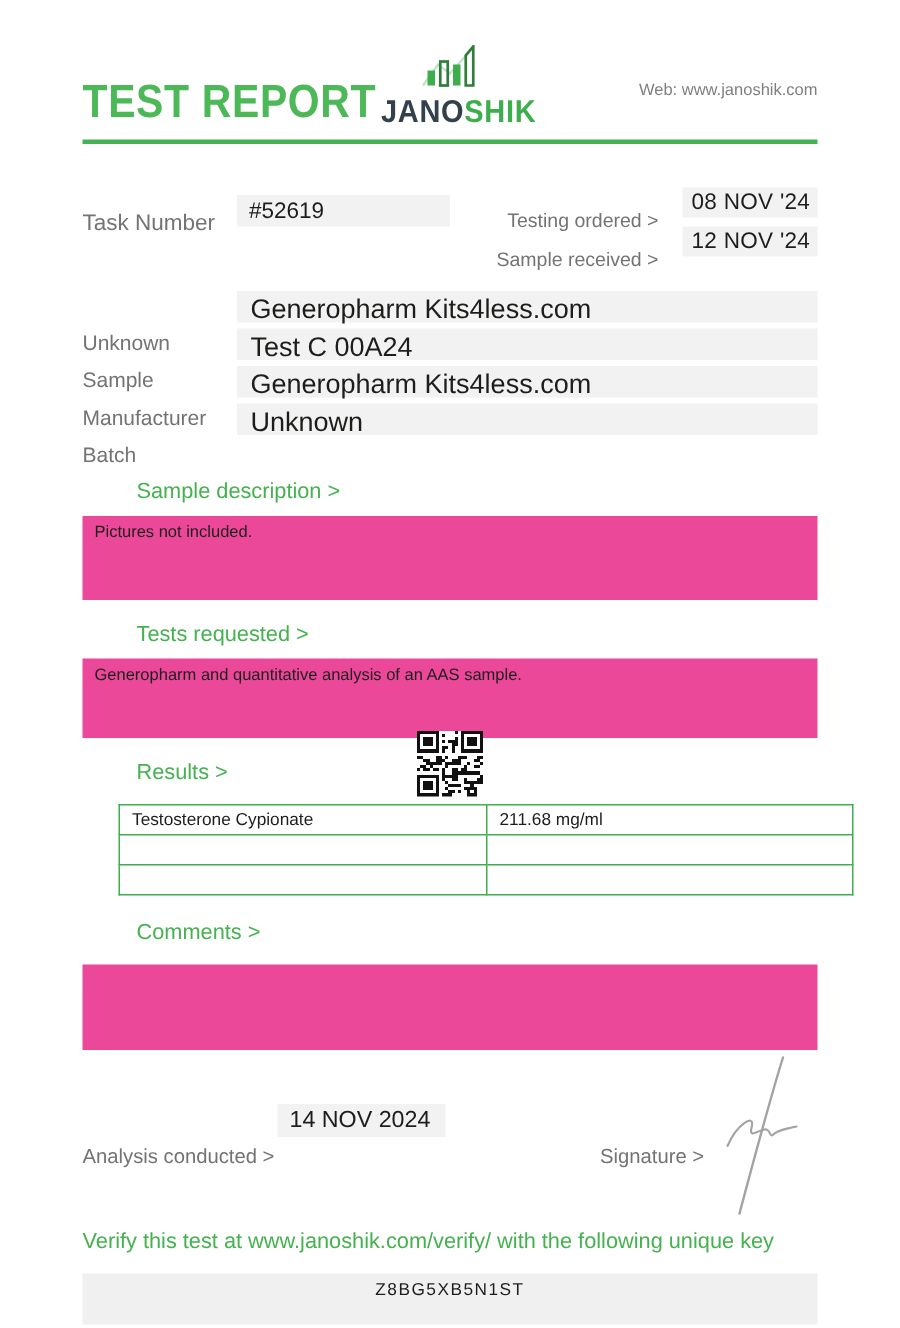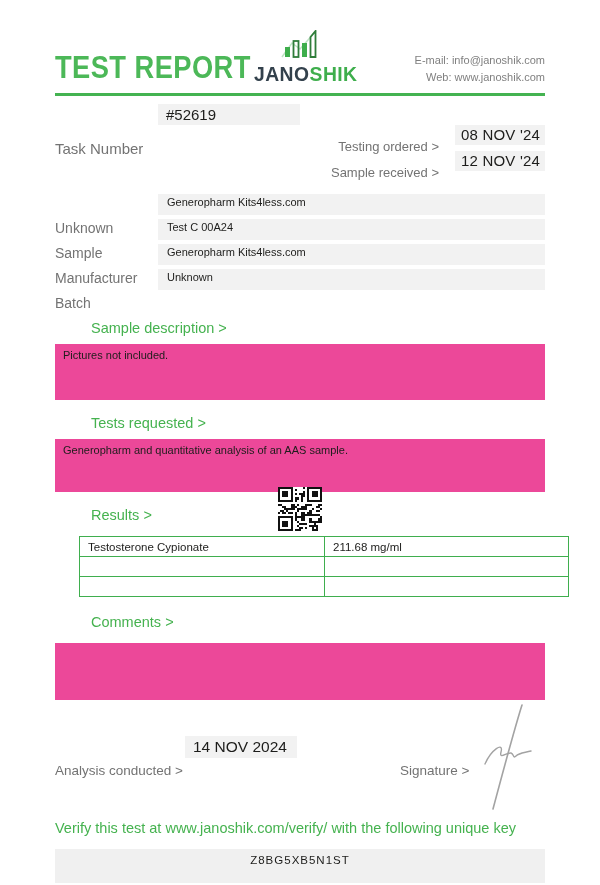--- a/index.html
+++ b/index.html
@@ -14,31 +14,31 @@
   .logo-word { font-size:21px; font-weight:700; letter-spacing:.5px; transform:scaleX(.92); transform-origin:center; white-space:nowrap; }
   .logo-dark { color:#33414c; }
   .logo-green { color:#3eae4c; }
   .contact { right:55px; top:52px; text-align:right; font-size:11px; line-height:1.5; color:#7f7f7f; }
   .hr-green { left:55px; width:490px; top:93px; height:3px; background:#44b351; }
 
   
   .green-label { color:#737373;margin-top:24px; }
   .task-label { left:55px; top:116px; font-size:15px; }
   .pill { background:#f2f2f2; color:#1d1d1b; }
-  .task-pill { left:158px; top:104px; width:142px; height:21px; font-size:15px; padding:2px 8px; }
+  .task-pill { left:158px; top:130px; width:142px; height:21px; font-size:15px; padding:2px 8px; }
   .order-row { right:55px; display:flex; justify-content:flex-end; align-items:center; gap:16px; }
   .order-row .lbl { font-size:13px; white-space:nowrap; }
   .order-row .pill { width:90px; height:20px; font-size:15px; font-weight:500; padding:1px 6px; white-space:nowrap; letter-spacing:.2px; }
   .row-ordered { top:115px; }
   .row-received { top:141px; }
 
   
   .info-row { left:55px; right:55px; height:21px; }
   .info-row .lbl { position:absolute; left:0; top:2px; font-size:14px; }
-  .info-row .val { position:absolute; left:103px; right:0; top:0; height:21px; font-size:11px; padding:2px 9px; }
+  .info-row .val { position:absolute; left:103px; right:0; top:0; height:21px; font-size:18px; padding:2px 9px; }
 
   
   .sec-head { left:55px; font-size:14.5px; color:#45b24f;margin-left:36px; }
   .gray-box { left:55px; width:490px; background:#ec4899; font-size:11px; color:#1d1d1b; padding:5px 8px; }
 
   
   .qr { left:278px; top:487px; width:44px; height:44px; }
   table.results { position:absolute; left:55px; top:536px; width:490px; border-collapse:collapse;margin-left:24px; }
   table.results td { border:1.6px solid #3fae4e; height:20px; font-size:11.5px; padding:2px 8px; }
   table.results td.c1 { width:245px; }
@@ -64,21 +64,20 @@
       <rect x="7" y="17" width="5" height="10" fill="#3eae4c"></rect>
       <rect x="15.5" y="11" width="5" height="16" fill="none" stroke="#2f7d3a" stroke-width="1.8"></rect>
       <rect x="24" y="13" width="5" height="14" fill="#3eae4c"></rect>
       <path d="M32.5 27 L32.5 7 L37.5 1 L37.5 27 Z" fill="none" stroke="#2f7d3a" stroke-width="1.8"></path>
     </svg>
   </span>
   <div class="logo-word"><span class="logo-dark">JANO</span><span class="logo-green">SHIK</span></div>
 </div>
 
 <div class="abs contact">
-  <div>E-mail: info@janoshik.com</div>
   <div>Web: www.janoshik.com</div>
 </div>
 
 <div class="abs hr-green"></div>
 
 <div class="abs green-label task-label">Task Number</div>
 <div class="abs pill task-pill">#52619</div>
 
 <div class="abs order-row row-ordered">
   <span class="lbl green-label">Testing ordered  &gt;</span>

